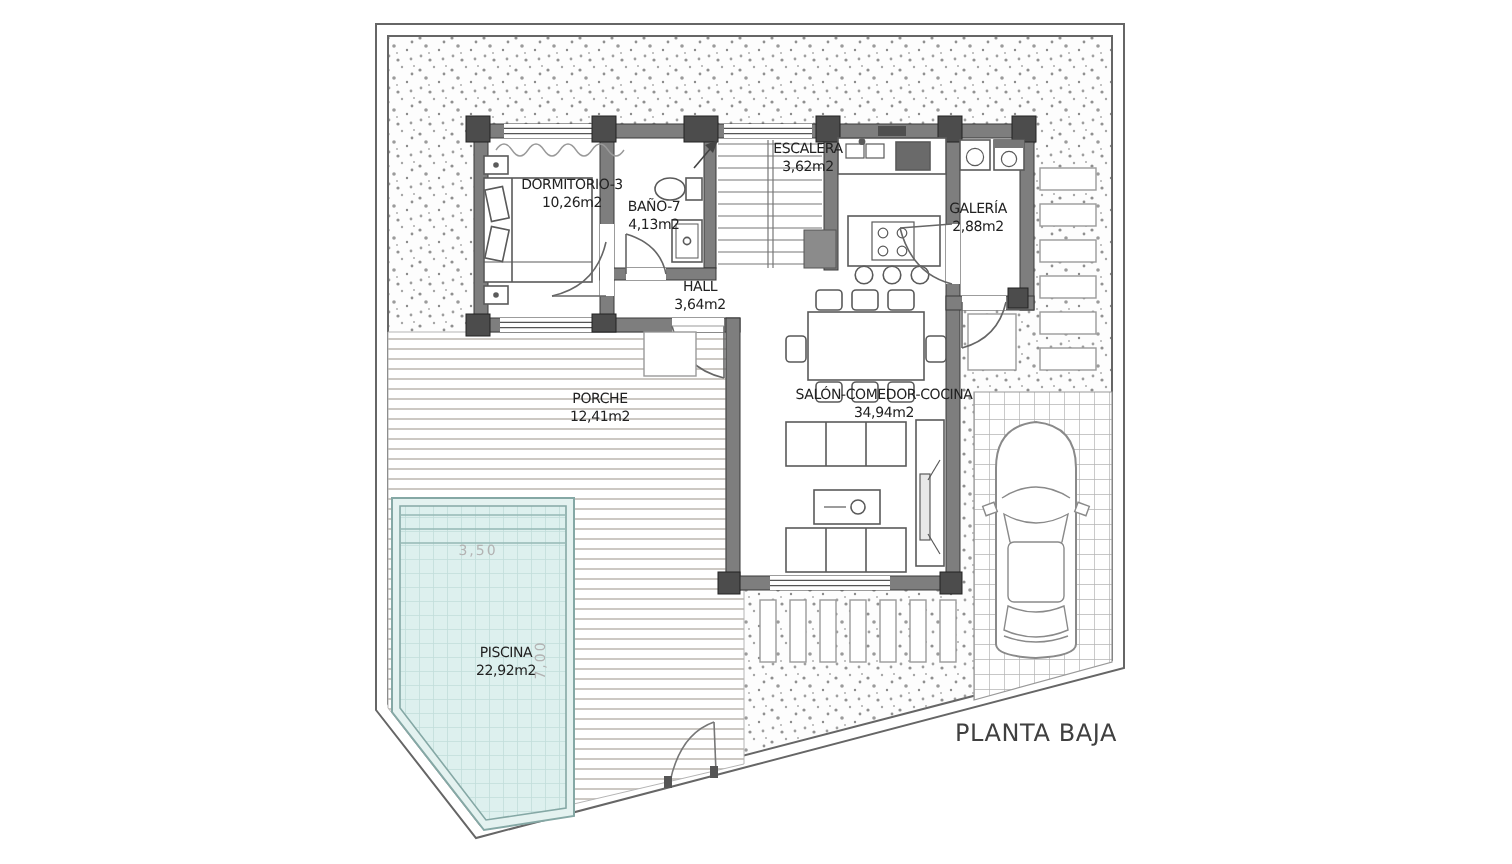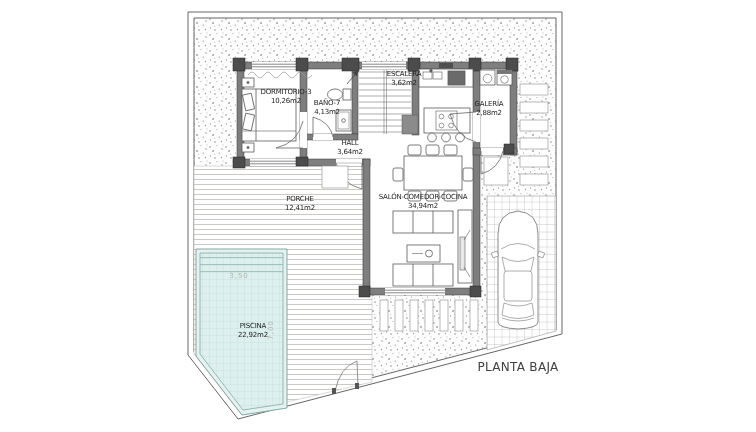--- a/index.html
+++ b/index.html
@@ -287,21 +287,21 @@
   <div>3,62m2</div>
 </div>
 <div class="lbl" style="left:489px;top:98px;margin-top:11px;">
   <div>GALERÍA</div>
   <div>2,88m2</div>
 </div>
 <div class="lbl" style="left:350px;top:148px;">
   <div>HALL</div>
   <div>3,64m2</div>
 </div>
-<div class="lbl" style="left:423px;top:202px;">
+<div class="lbl" style="left:442px;top:202px;">
   <div>SALÓN-COMEDOR-COCINA</div>
   <div>34,94m2</div>
 </div>
 <div class="lbl" style="left:300px;top:204px;">
   <div>PORCHE</div>
   <div>12,41m2</div>
 </div>
 <div class="lbl" style="left:242px;top:331px;margin-left:11px;">
   <div>PISCINA</div>
   <div>22,92m2</div>

